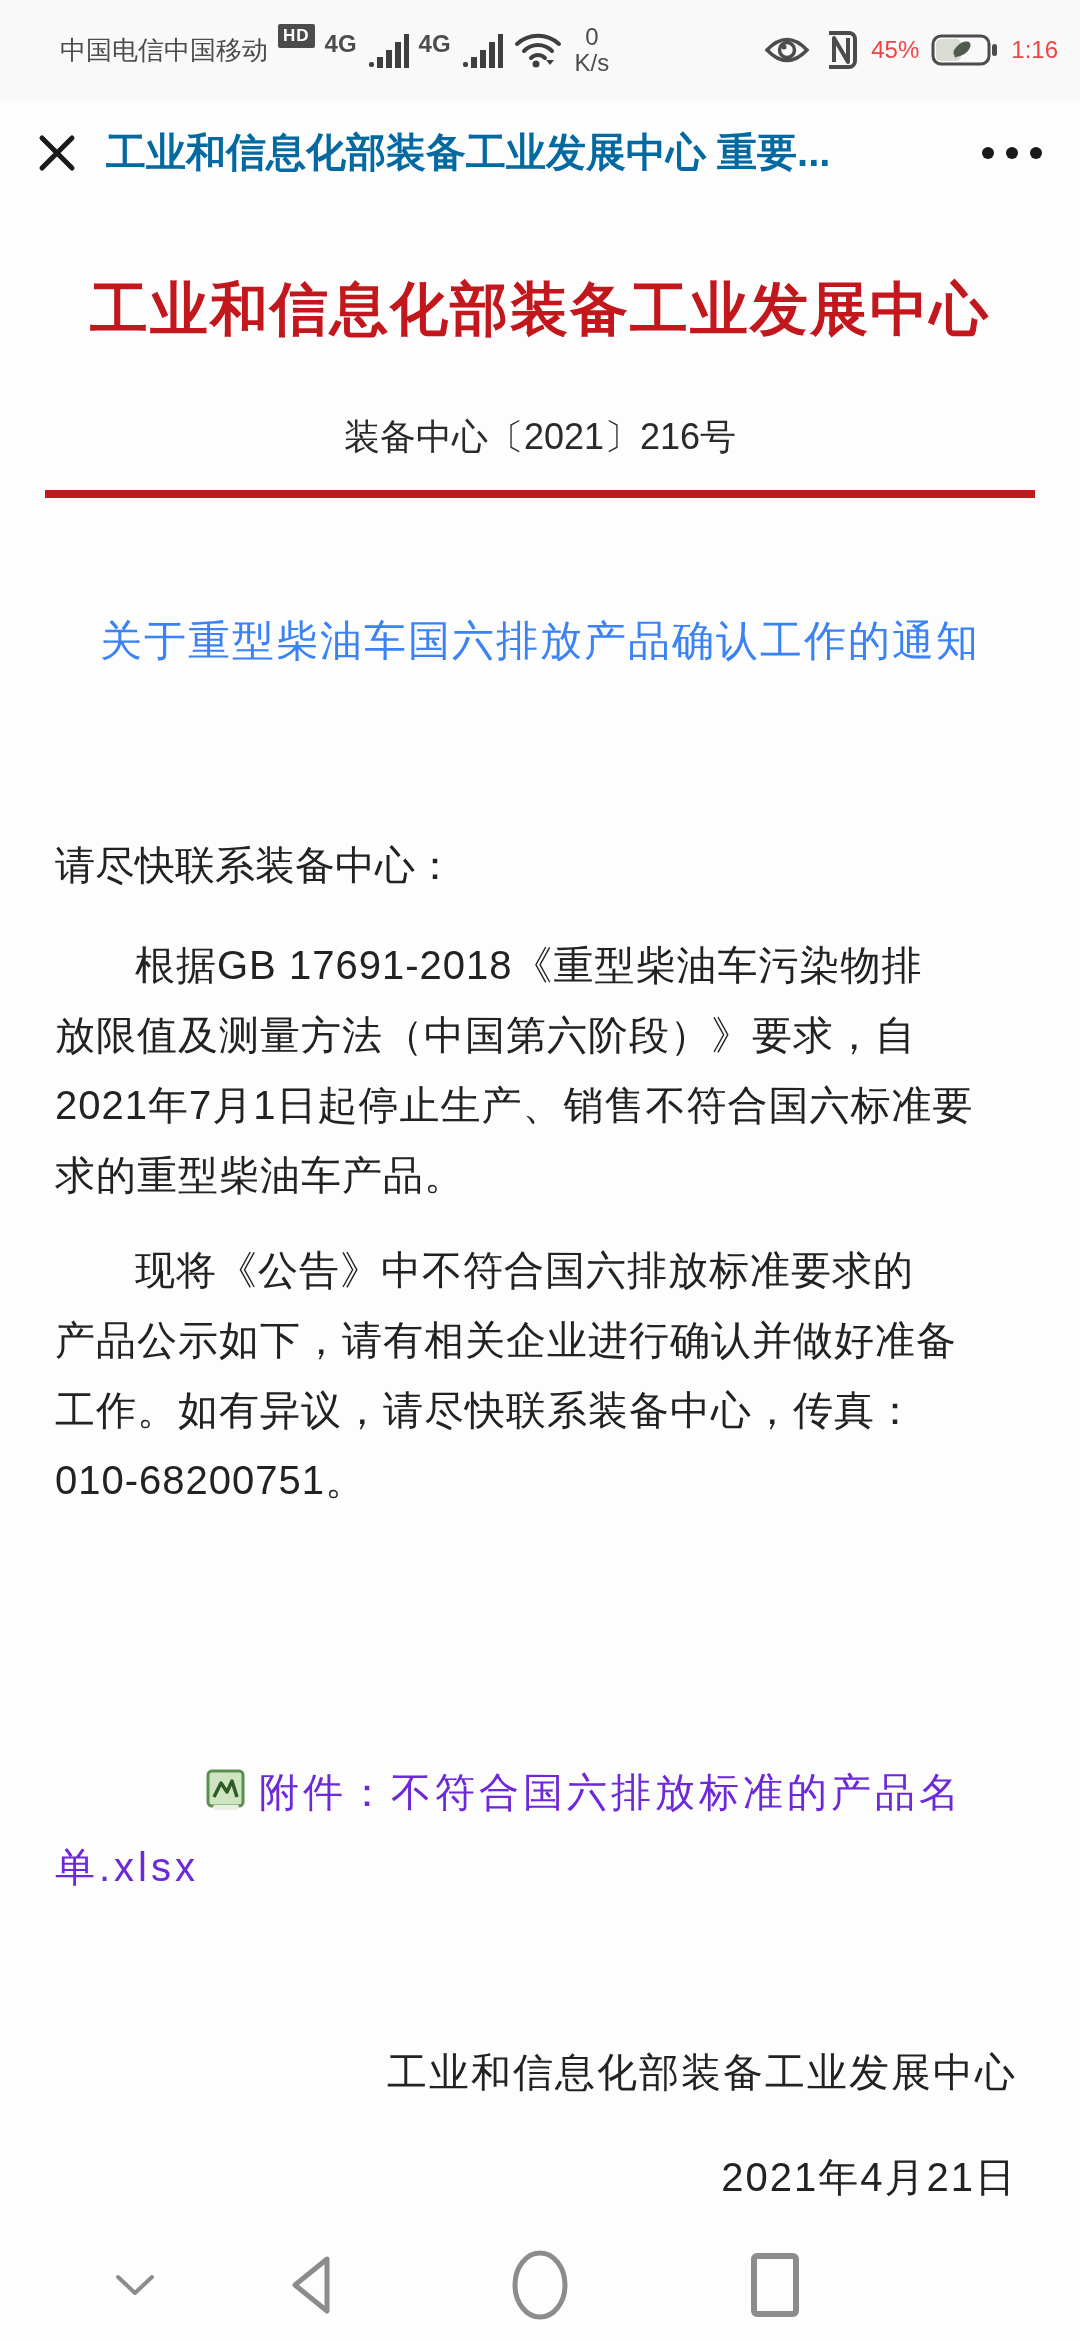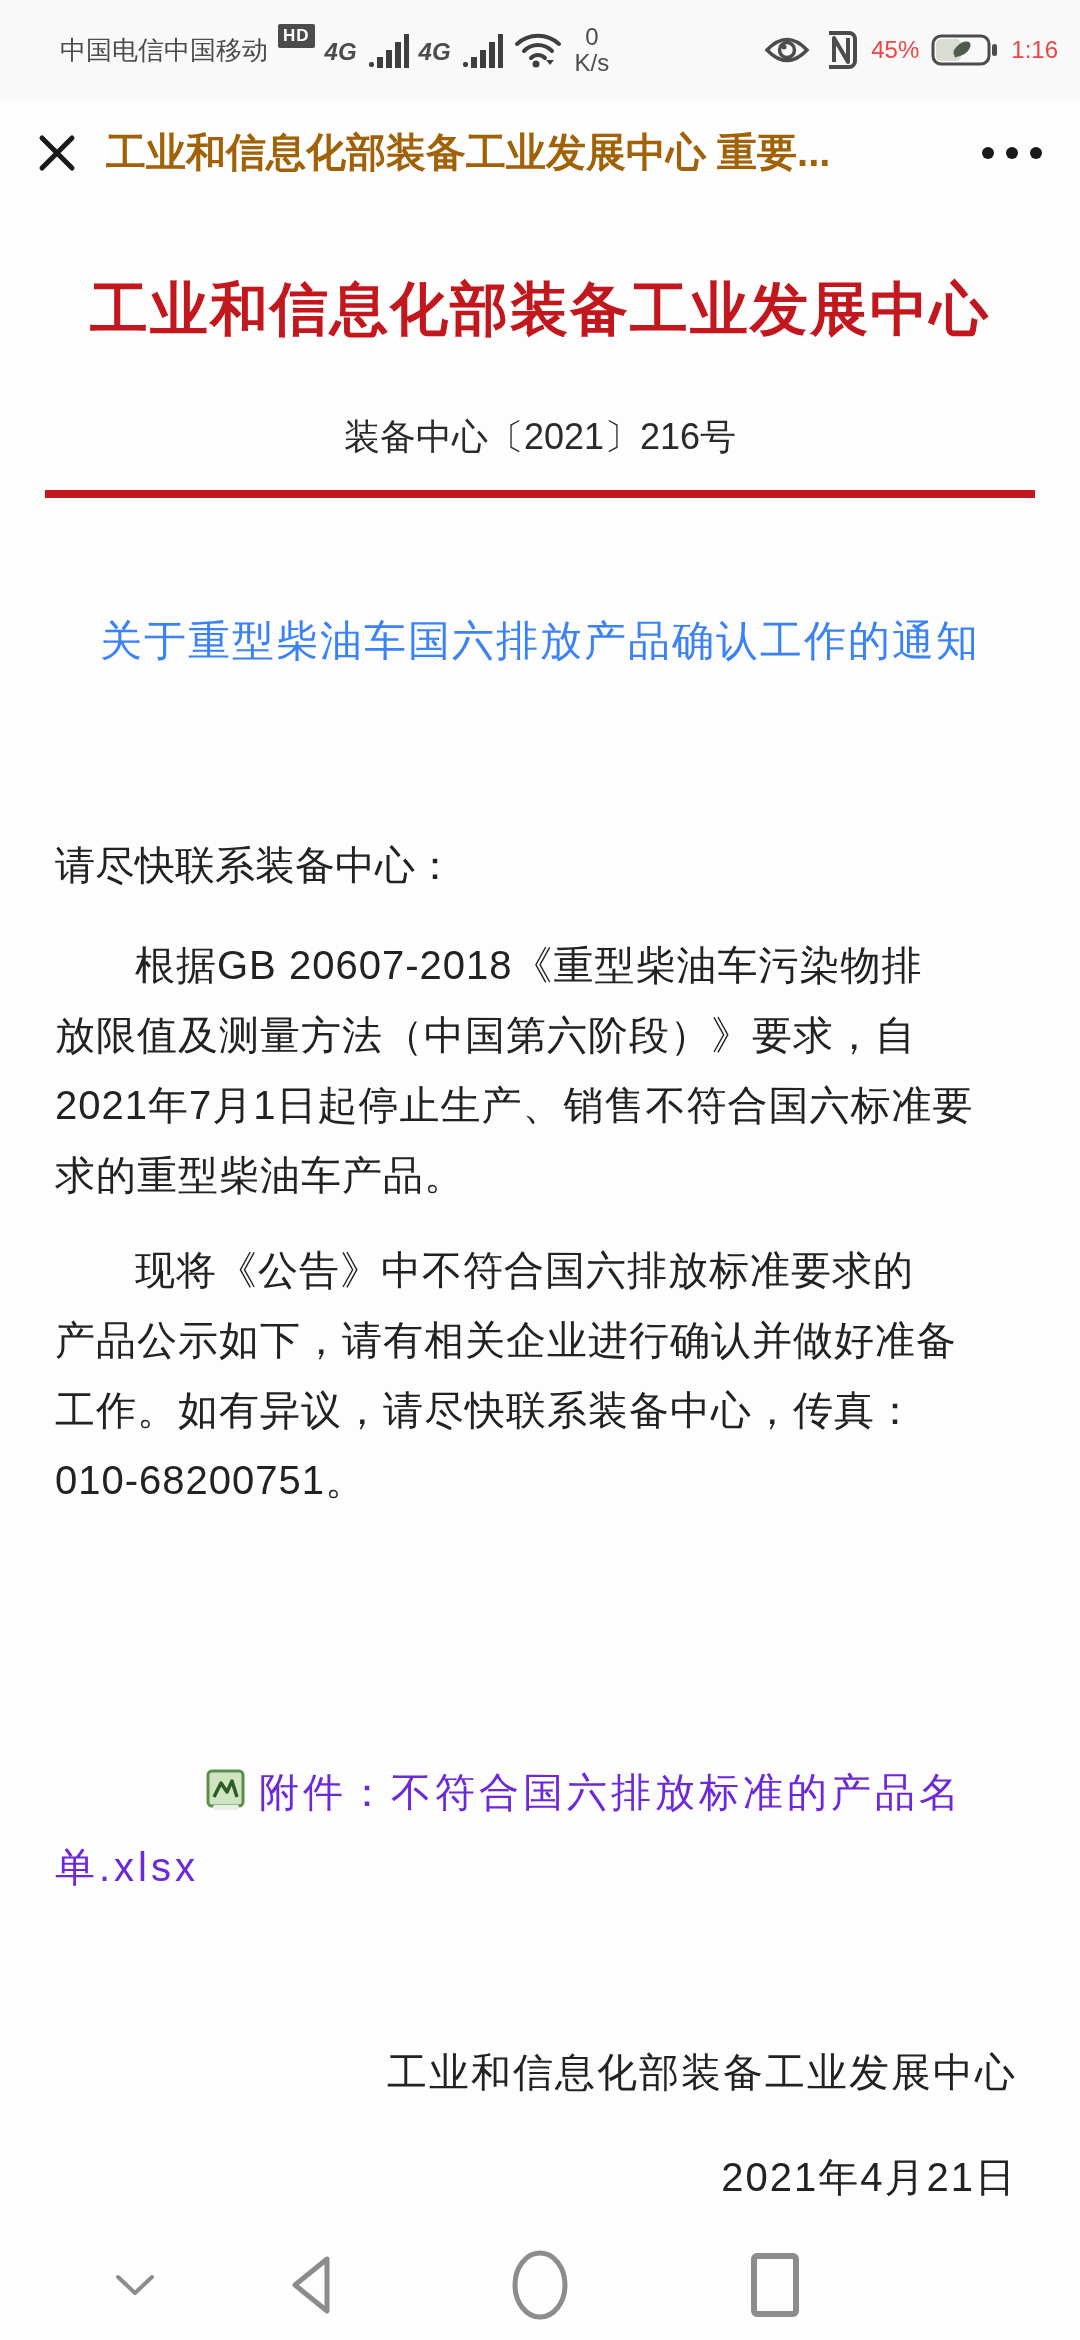--- a/index.html
+++ b/index.html
@@ -13,32 +13,32 @@
     height:100px;background:#f9f9f9;display:flex;align-items:center;
     justify-content:space-between;padding:0 22px 0 60px;box-sizing:border-box;
     color:#4c4c4c;
   }
   .sb-left{display:flex;align-items:center;gap:10px;}
   .carriers{display:flex;flex-direction:row;line-height:33px;font-size:26px;color:#4c4c4c;}
   .hd-badge{
     background:#4c4c4c;color:#fff;font-size:17px;font-weight:bold;
     border-radius:2px;padding:2px 5px;align-self:flex-start;margin-top:0;letter-spacing:1px;
   }
-  .net-label{font-size:24px;font-weight:bold;align-self:flex-start;margin-top:14px;font-style:italic;}
+  .net-label{font-size:24px;font-weight:bold;align-self:flex-start;margin-top:6px;}
   .sb-icon{display:inline-block;}
   .speed{display:flex;flex-direction:column;align-items:center;line-height:26px;font-size:24px;color:#4c4c4c;}
   .sb-right{display:flex;align-items:center;gap:12px;}
   .sb-text{font-size:24px;color:#ef4444;}
   
   .title-bar{
     height:105px;background:#fdfdfd;display:flex;align-items:center;
     padding:0 36px;box-sizing:border-box;gap:28px;
   }
   .tb-title{
-    flex:1;font-size:40px;font-weight:600;color:#a16207;
+    flex:1;font-size:40px;font-weight:600;color:#0369a1;
     white-space:nowrap;overflow:hidden;
   }
   
   .doc{padding:0 55px;box-sizing:border-box;}
   .letterhead{
     margin-top:62px;text-align:center;color:#c3171e;font-weight:bold;
     font-size:58px;line-height:85px;letter-spacing:2px;
     font-family:"Liberation Serif","DejaVu Serif",serif;
   }
   .doc-number{margin-top:60px;text-align:center;font-size:36px;line-height:50px;color:#2a2a2a;}
@@ -136,21 +136,21 @@
       <circle cx="56" cy="7" r="6" fill="#1a1a1a"></circle>
     </svg>
   </div>
 
   <div class="doc">
     <div class="letterhead">工业和信息化部装备工业发展中心</div>
     <div class="doc-number">装备中心〔2021〕216号</div>
     <div class="red-rule"></div>
     <div class="doc-title">关于重型柴油车国六排放产品确认工作的通知</div>
     <div class="salutation">请尽快联系装备中心：</div>
-    <div class="para p1">根据GB 20607-2018《重型柴油车污染物排
+    <div class="para p1">根据GB 17691-2018《重型柴油车污染物排
 放限值及测量方法（中国第六阶段）》要求，自
 2021年7月1日起停止生产、销售不符合国六标准要
 求的重型柴油车产品。</div>
     <div class="para p2">现将《公告》中不符合国六排放标准要求的
 产品公示如下，请有相关企业进行确认并做好准备
 工作。如有异议，请尽快联系装备中心，传真：
 010-68200751。</div>
     <div class="attachment"><svg class="attach-icon" width="42" height="44" viewBox="0 0 42 44">
           <rect x="3" y="3" width="35" height="35" rx="4" fill="#cfe4c0" stroke="#5c8f4e" stroke-width="3"></rect>
           <path d="M9 29 L16 15 L22 24 L27 13 L32 29" stroke="#2e5c24" stroke-width="3.5" fill="none" stroke-linejoin="round"></path>

